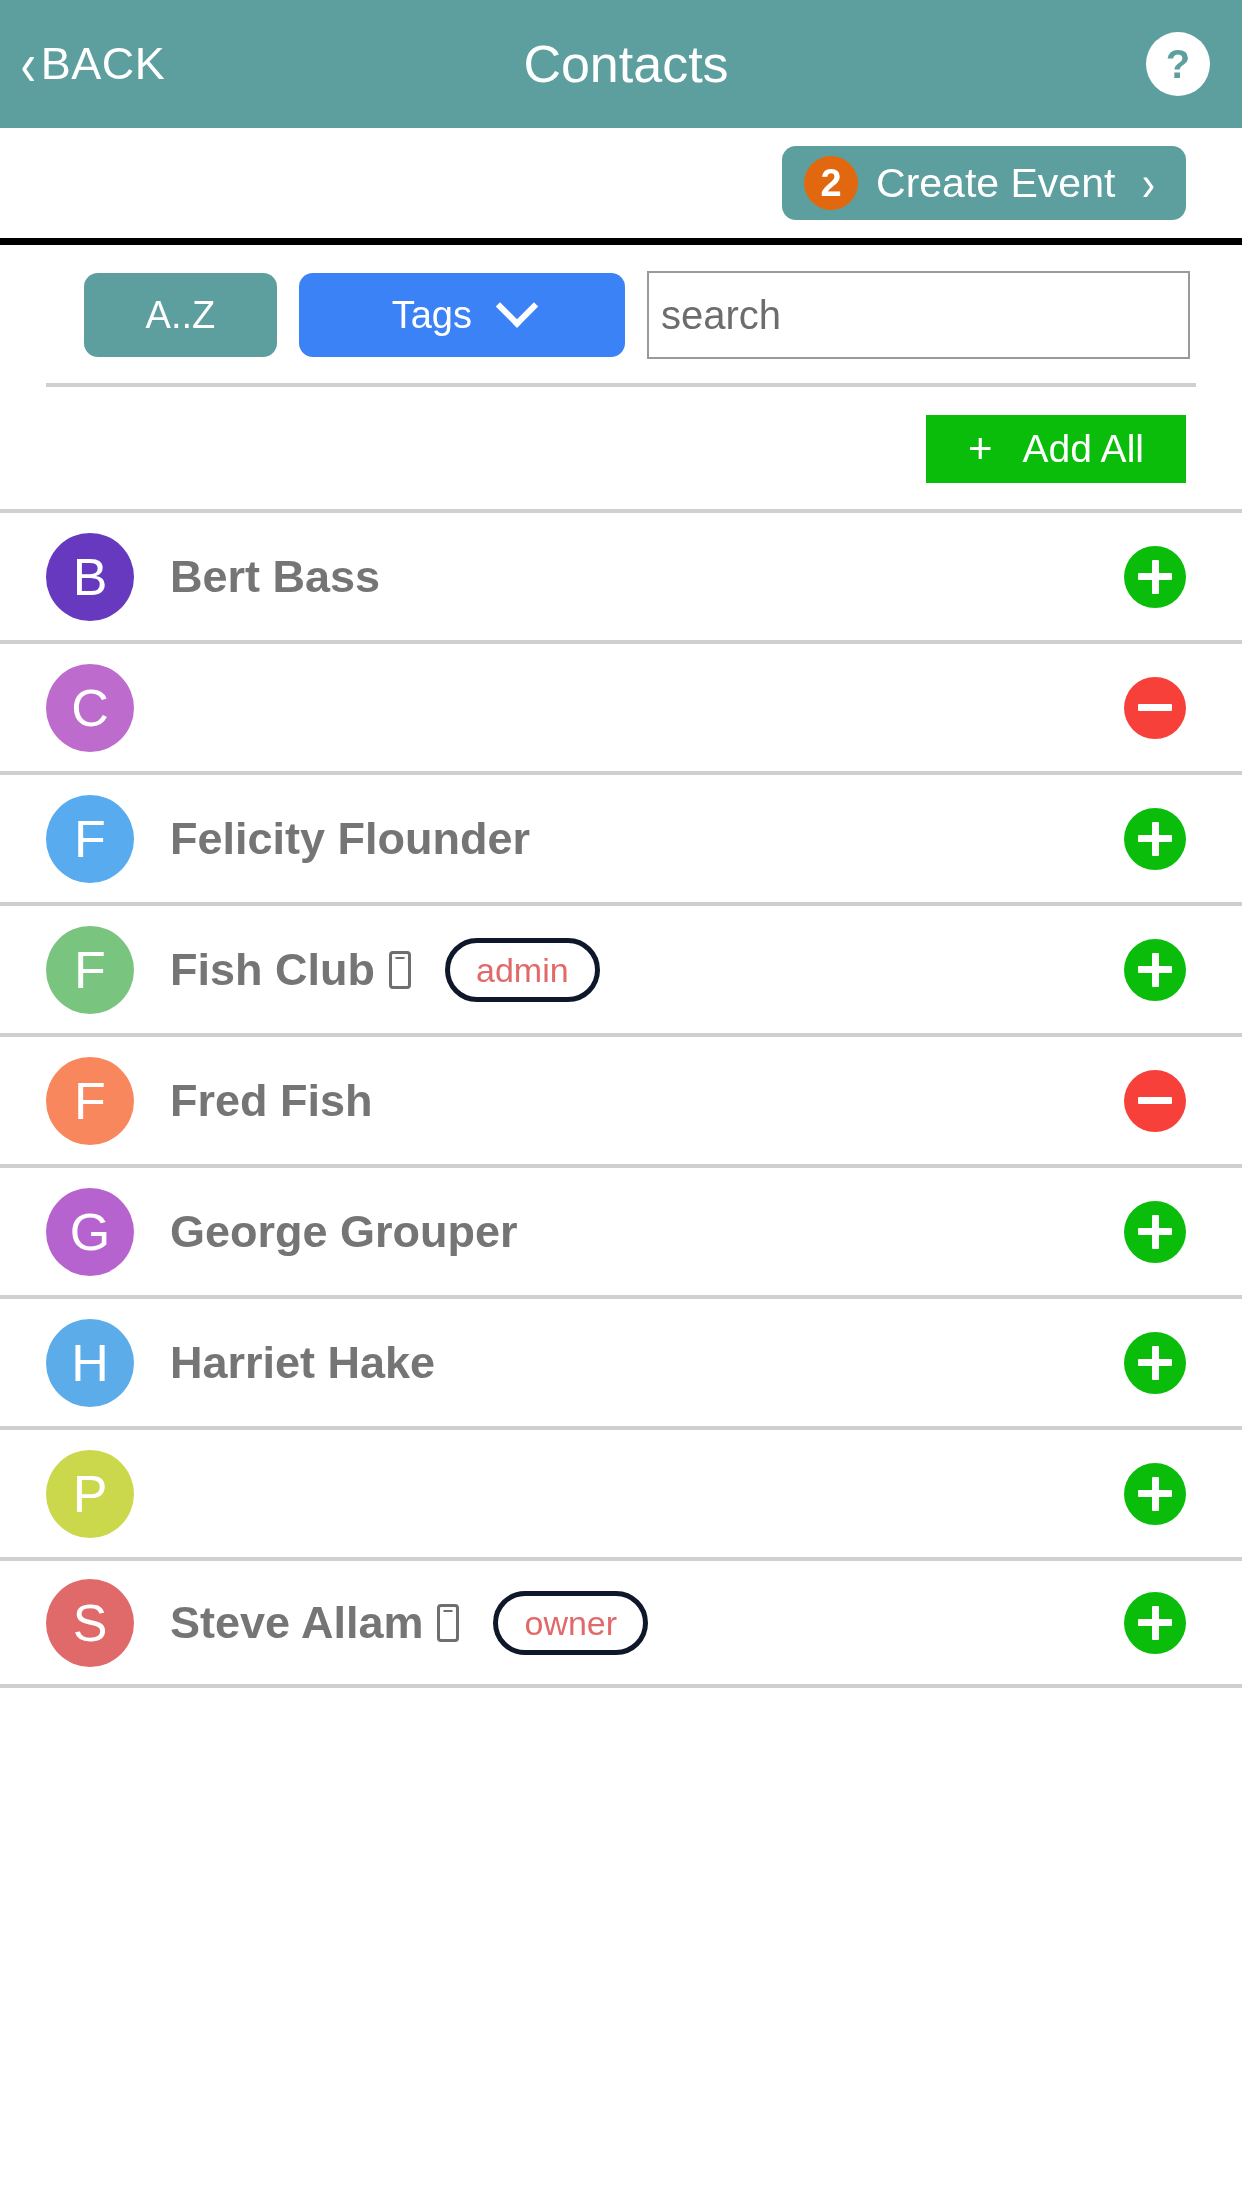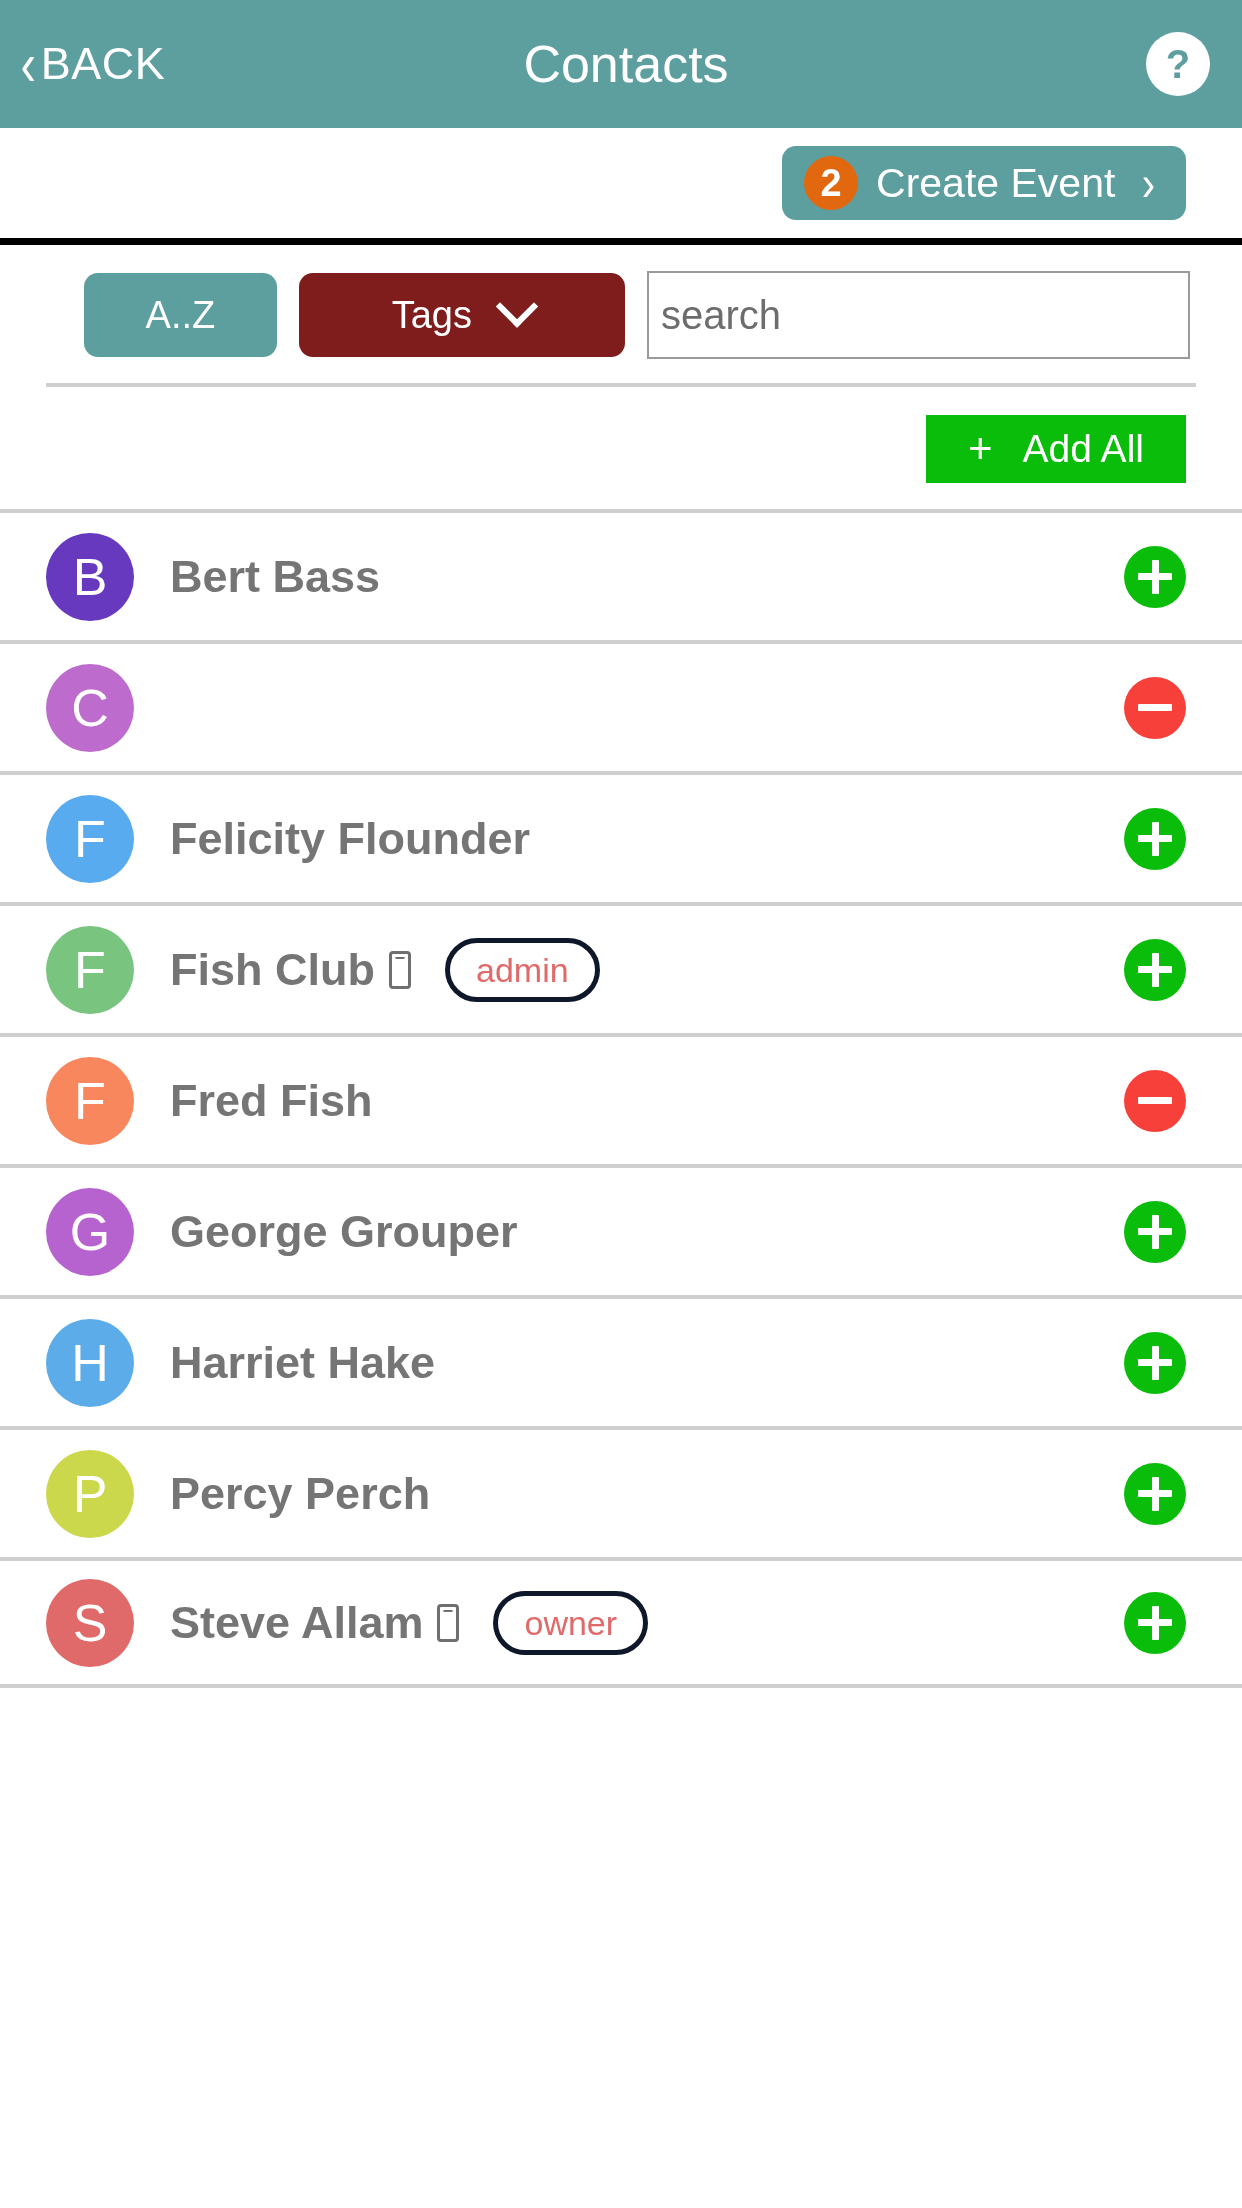--- a/index.html
+++ b/index.html
@@ -124,21 +124,21 @@
     border-radius: 14px;
     display: flex;
     align-items: center;
     justify-content: center;
     color: #ffffff;
     font-size: 38px;
     cursor: pointer;
   }
   .pill-az { background: #5d9e9e; width: 208px; }
   .pill-tags {
-    background: #7f1d1d;
+    background: #3b82f6;
     width: 352px;
     gap: 30px;
   }
   .chev-down {
     display: inline-block;
     width: 30px; height: 30px;
     border-right: 6px solid #ffffff;
     border-bottom: 6px solid #ffffff;
     transform: rotate(45deg) translate(-6px,-6px);
   }
@@ -359,21 +359,20 @@
       <div class="avatar" style="background: rgb(91, 172, 233);">H</div>
       <div class="contact-name">Harriet Hake</div>
       <div class="row-spacer"></div>
       <div class="action-btn action-add">
         <span class="bar-h"></span>
         <span class="bar-v"></span>
       </div>
     </div>
     <div class="contact-row">
       <div class="avatar" style="background: rgb(203, 216, 76);">P</div>
-      <div class="contact-name">Percy Perch</div>
       <div class="row-spacer"></div>
       <div class="action-btn action-add">
         <span class="bar-h"></span>
         <span class="bar-v"></span>
       </div>
     </div>
     <div class="contact-row">
       <div class="avatar" style="background: rgb(224, 106, 106);">S</div>
       <div class="contact-name">Steve Allam</div>
       <div class="phone-icon"></div>

